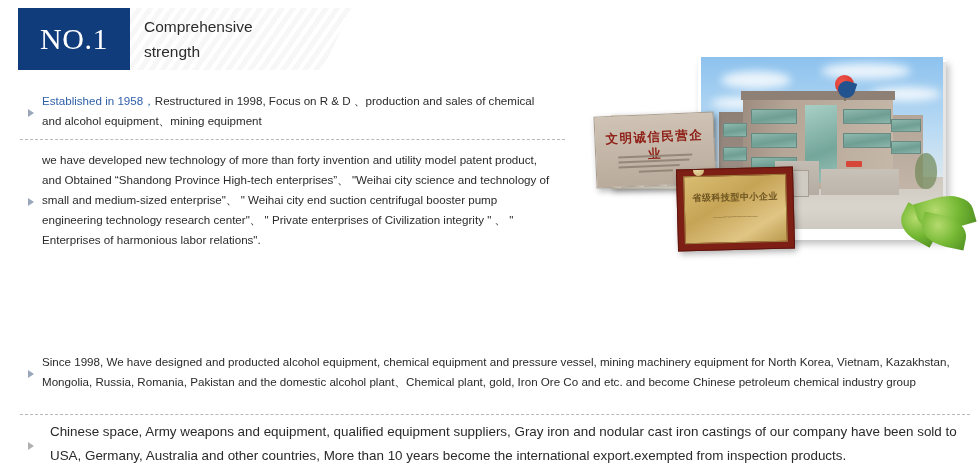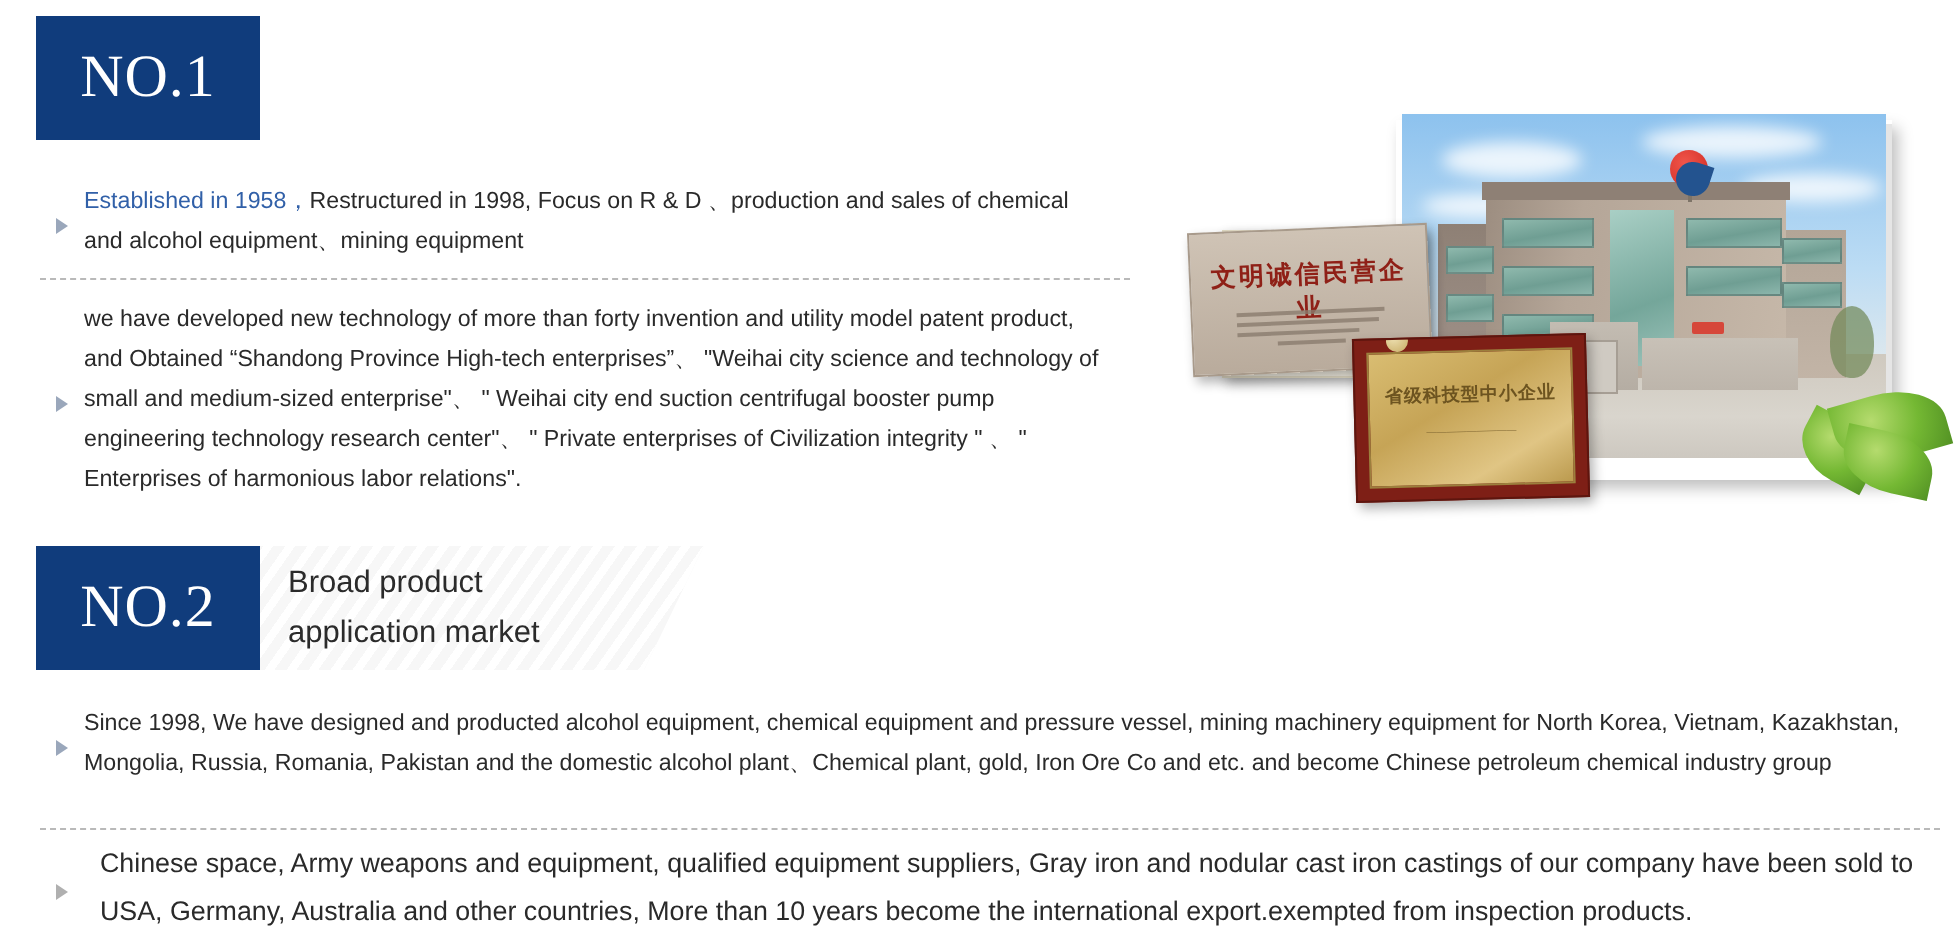--- a/index.html
+++ b/index.html
@@ -400,20 +400,25 @@
     background: rgba(0,0,0,0.10);
   }
 </style>
 </head>
 <body>
 
 <div class="page">
 
   <div class="banner" style="left:18px; top:8px;">
     <div class="banner-badge">NO.1</div>
+    <div class="banner-title-wrap">
+      <div class="banner-stripes"></div>
+      <div class="banner-title">Comprehensive
+strength</div>
+    </div>
   </div>
 
   <div class="bullet-row" style="left:26px; top:91px; width:530px;">
     <div class="bullet-marker">
         <span class="tri"></span>
       </div>
     <div class="bullet-text"><span class="hl-blue">Established in 1958，</span><span>Restructured in 1998, Focus on R &amp; D 、production and sales of chemical and alcohol equipment、mining equipment</span></div>
   </div>
 
   <div class="divider" style="left:20px; top:139px; width:545px;"></div>
@@ -502,28 +507,20 @@
       <div class="cert-c-sub">—————————</div>
     </div>
 
     <div class="leaf-group">
       <div class="leaf leaf-2"></div>
       <div class="leaf leaf-1"></div>
       <div class="leaf leaf-3"></div>
     </div>
   </div>
 
-  <div class="banner" style="left:18px; top:273px;">
-    <div class="banner-badge">NO.2</div>
-    <div class="banner-title-wrap">
-      <div class="banner-stripes"></div>
-      <div class="banner-title">Broad product
-application market</div>
-    </div>
-  </div>
 
   <div class="bullet-row" style="left:26px; top:352px; width:945px;">
     <div class="bullet-marker">
         <span class="tri"></span>
       </div>
     <div class="bullet-text">Since 1998, We have designed and producted alcohol equipment, chemical equipment and pressure vessel, mining machinery equipment for North Korea, Vietnam, Kazakhstan, Mongolia, Russia, Romania, Pakistan and the domestic alcohol plant、Chemical plant, gold, Iron Ore Co and etc. and become Chinese petroleum chemical industry group</div>
   </div>
 
   <div class="divider" style="left:20px; top:414px; width:950px;"></div>
 

